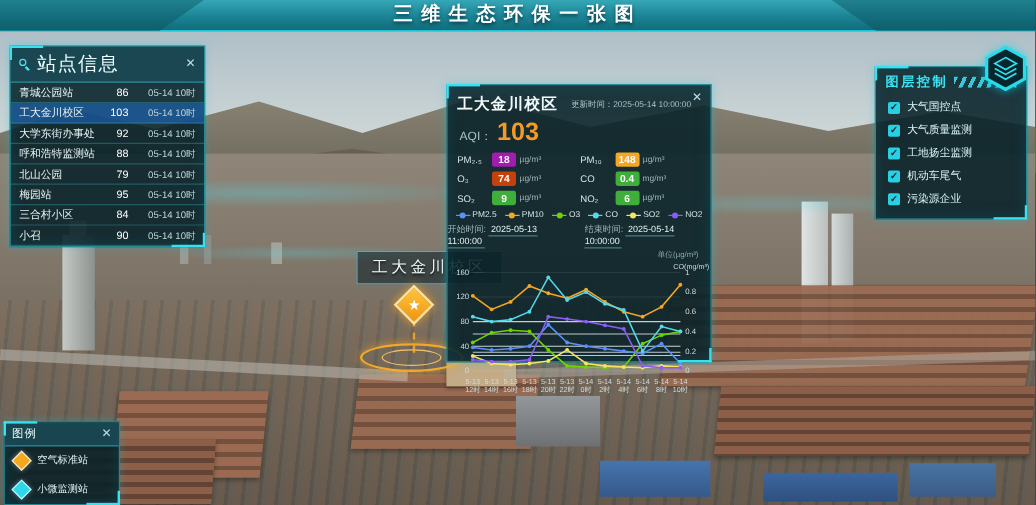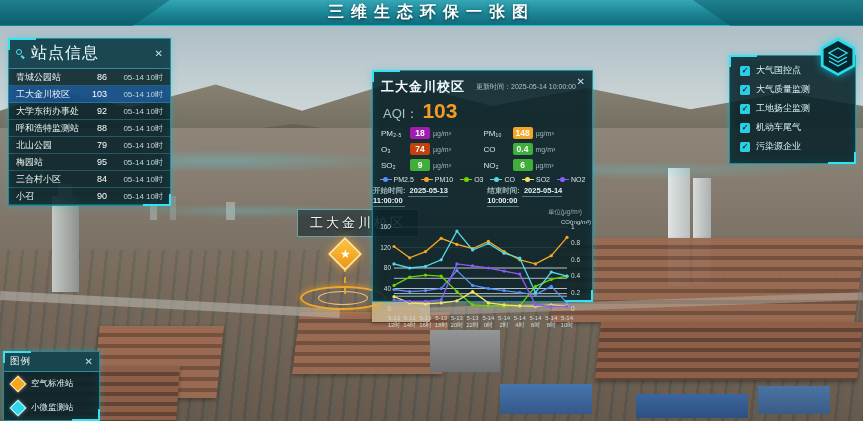--- a/index.html
+++ b/index.html
@@ -73,34 +73,34 @@
   .sname { flex:1; font-size:9px; color:#e8f4f5; white-space:nowrap; overflow:hidden; }
   .saqi { width:20px; font-size:9px; color:#fff; text-align:right; }
   .stime { width:52px; font-size:8px; color:#bcd6d9; text-align:right; }
 
   
   .popup { left:372px; top:70px; width:221px; height:232px; z-index:7; }
   .pp-head { display:flex; align-items:center; padding:7px 8px 3px; }
   .pp-title { font-size:13px; font-weight:bold; color:#f0fafa; letter-spacing:1px; }
   .pp-update { flex:1; text-align:right; font-size:7px; color:#a9c3c7; margin-right:8px; }
   .pp-aqirow { display:flex; align-items:baseline; padding:0 10px; }
-  .pp-aqilabel { font-size:13px; color:#a9c3c7; margin-right:4px; }
+  .pp-aqilabel { font-size:10px; color:#a9c3c7; margin-right:4px; }
   .pp-aqivalue { font-size:21px; font-weight:bold; color:#f59a23; }
   .pol-grid { display:grid; grid-template-columns:1fr 1fr; gap:4px 2px; padding:4px 8px 2px; }
   .pol-cell { display:flex; align-items:center; gap:3px; }
   .pol-name { font-size:8px; color:#d5e4e5; width:26px; }
   .pol-chip { min-width:20px; padding:1px 3px; border-radius:2px; color:#fff; font-size:8.5px;
     font-weight:bold; text-align:center; }
   .pol-unit { font-size:7px; color:#9db6ba; }
   .pp-legend { display:flex; justify-content:center; gap:7px; padding:3px 0 1px; }
   .lg-item { display:flex; align-items:center; gap:2px; font-size:7px; color:#d5e4e5; }
   .lg-ic { position:relative; width:12px; height:6px; }
   .lg-ic i { position:absolute; left:0; top:2.4px; width:12px; height:1.4px; }
   .lg-ic b { position:absolute; left:3.5px; top:0.5px; width:5px; height:5px; border-radius:50%; }
-  .pp-times { display:flex; justify-content:center; gap:10px; padding:2px 0; font-size:7.5px;font-weight:bold; }
+  .pp-times { display:flex; justify-content:center; gap:10px; padding:2px 0; font-size:7.5px; }
   .t-label { color:#9db6ba; }
   .t-value { color:#e2f2f4; border-bottom:1px solid rgba(120,190,200,.55); padding:0 2px 1px; }
   .unit-note { text-align:right; font-size:6.5px; color:#8ea9ad; padding:1px 10px 0; }
   .pp-close { position:absolute; right:7px; top:6px; }
 
   
   .layer-panel { left:729px; top:55px; width:127px; z-index:6; padding:5px 8px 7px; }
   .lp-titlerow { display:flex; align-items:center; gap:5px; margin-bottom:4px; }
   .lp-title { font-size:11px; font-weight:bold; color:#39e4f4; letter-spacing:2px; }
   .lp-stripes { flex:1; height:9px;
@@ -446,20 +446,24 @@
         <circle cx="114.4" cy="51.0" r="1.6" fill="#8b5cf6"></circle>
         <circle cx="130.1" cy="54.1" r="1.6" fill="#8b5cf6"></circle>
         <circle cx="145.8" cy="57.1" r="1.6" fill="#8b5cf6"></circle>
         <circle cx="161.5" cy="87.9" r="1.6" fill="#8b5cf6"></circle>
         <circle cx="177.3" cy="89.4" r="1.6" fill="#8b5cf6"></circle>
         <circle cx="193.0" cy="89.4" r="1.6" fill="#8b5cf6"></circle>
       </svg>
   </div>
 
   <div class="panel layer-panel">
+    <div class="lp-titlerow">
+      <span class="lp-title">图层控制</span>
+      <span class="lp-stripes"></span>
+    </div>
     <div>
         <div class="lrow">
           <span class="cb">✓</span>
           <span class="llabel">大气国控点</span>
         </div>
         <div class="lrow">
           <span class="cb">✓</span>
           <span class="llabel">大气质量监测</span>
         </div>
         <div class="lrow">

